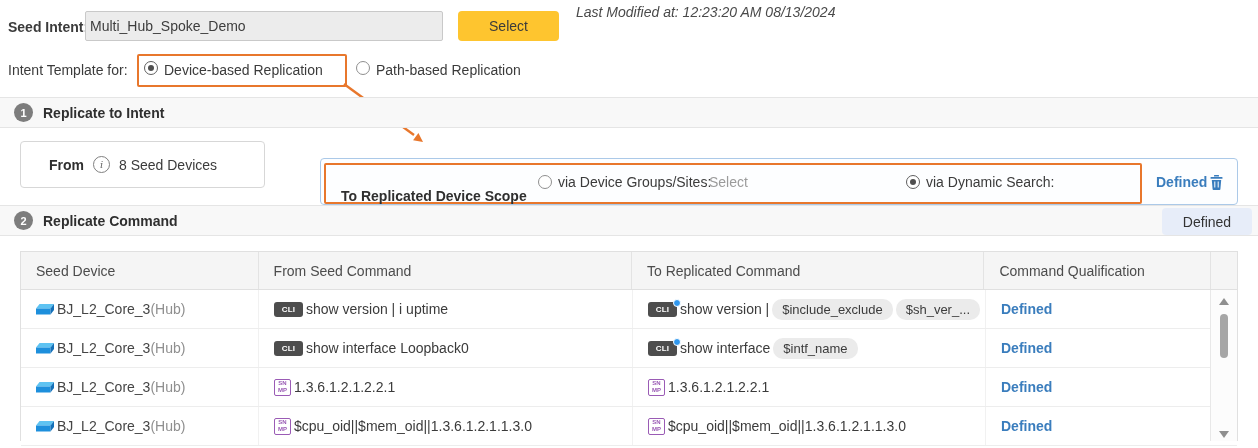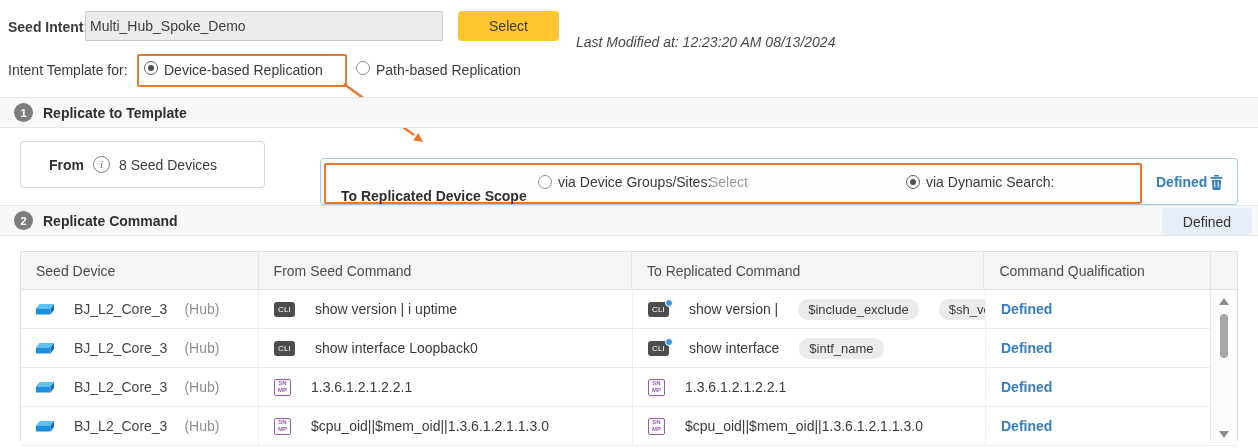--- a/index.html
+++ b/index.html
@@ -30,28 +30,28 @@
   .from-panel{display:flex;align-items:center;gap:9px;padding-left:28px;}
   .info-icon{width:15px;height:15px;border:1px solid #808080;border-radius:50%;color:#666;font-size:10px;
              display:inline-flex;align-items:center;justify-content:center;font-style:italic;
              font-family:"DejaVu Serif",serif;flex:0 0 auto;cursor:pointer;}
   .table{position:absolute;left:20px;top:251px;width:1218px;height:190px;border:1px solid #e0e0e0;border-bottom:none;
          box-sizing:border-box;background:#f9a8d4;}
   .thead{display:flex;background:#f5f5f5;border-bottom:1px solid #e0e0e0;height:38px;box-sizing:border-box;}
   .th{display:flex;align-items:center;padding-left:15px;color:#4c4c4c;box-sizing:border-box;border-right:1px solid #e3e3e3;}
   .th.spacer{border-right:none;}
   .trow{display:flex;height:38px;border-bottom:1px solid #ededed;background:#fff;}
-  .td{display:flex;align-items:center;gap:20px;padding-left:15px;box-sizing:border-box;border-right:1px solid #f1f1f1;overflow:hidden;}
+  .td{display:flex;align-items:center;gap:3px;padding-left:15px;box-sizing:border-box;border-right:1px solid #f1f1f1;overflow:hidden;}
   .td.last{border-right:none;}
   .device-name{color:#454545;}
   .device-suffix{color:#8f8f8f;}
   .cmd{color:#3b3b3b;white-space:nowrap;}
   .pill{background:#ebebeb;border-radius:10px;padding:3px 10px;font-size:13px;color:#3b3b3b;white-space:nowrap;flex:0 0 auto;}
   .badge-wrap{position:relative;display:inline-flex;flex:0 0 auto;}
-  .cli-badge{width:21px;height:15px;background:#4d4d4d;border-radius:3px;color:#fff;font-size:8px;font-weight:normal;
+  .cli-badge{width:29px;height:15px;background:#4d4d4d;border-radius:3px;color:#fff;font-size:8px;font-weight:bold;
              display:inline-flex;align-items:center;justify-content:center;letter-spacing:.2px;}
   .note-dot{position:absolute;top:-3px;right:-4px;width:8px;height:8px;background:#2f97ee;border-radius:50%;
             border:1px solid #fff;box-sizing:border-box;}
   .snmp-badge{width:17px;height:17px;border:1px solid #9a5bb5;border-radius:2px;color:#9a5bb5;font-size:6px;font-weight:bold;
               display:inline-flex;flex-direction:column;align-items:center;justify-content:center;line-height:1.15;
               background:#fff;box-sizing:border-box;flex:0 0 auto;}
   .scroll-strip{position:absolute;right:0;top:38px;bottom:0;width:26px;background:#fcfcfc;border-left:1px solid #e8e8e8;}
   .tri-up{position:absolute;left:8px;top:8px;width:0;height:0;border-left:5px solid transparent;border-right:5px solid transparent;
           border-bottom:7px solid #8f8f8f;cursor:pointer;}
   .tri-down{position:absolute;left:8px;bottom:3px;width:0;height:0;border-left:5px solid transparent;border-right:5px solid transparent;
@@ -61,40 +61,40 @@
 </style>
 </head>
 <body>
 
 <div class="page">
 
   
   <span class="abs lbl b" style="left:8px;top:19px">Seed Intent:</span>
   <input class="abs seed-input" style="left: 85px; top: 11px; width: 358px; height: 30px;" readonly="" value="Multi_Hub_Spoke_Demo">
   <button class="abs select-btn" style="left:458px;top:11px;width:101px;height:30px">Select</button>
-  <span class="abs modified" style="left:576px;top:34px">Last Modified at: 12:23:20 AM 08/13/2024</span>
+  <span class="abs modified" style="left:576px;top:4px">Last Modified at: 12:23:20 AM 08/13/2024</span>
 
   
   <span class="abs lbl" style="left:8px;top:62px">Intent Template for:</span>
   <div class="abs orange-box" style="left:137px;top:54px;width:206px;height:29px"></div>
   <span class="abs radio on" style="left:144px;top:61px"></span>
   <span class="abs lbl" style="left:164px;top:62px">Device-based Replication</span>
   <span class="abs radio" style="left:356px;top:61px"></span>
   <span class="abs lbl" style="left:376px;top:62px">Path-based Replication</span>
 
   
   <svg class="abs" style="left:338px;top:82px" width="100" height="68">
     <line x1="6" y1="2" x2="76" y2="53" stroke="#e8772c" stroke-width="2.4"></line>
     <polygon points="85,60 75.1,58.3 80.4,51.1" fill="#e8772c"></polygon>
   </svg>
 
   
   <div class="abs secbar" style="top:97px">
     <span class="numcircle">1</span>
-    <span class="sectitle">Replicate to Template</span>
+    <span class="sectitle">Replicate to Intent</span>
   </div>
 
   
   <div class="abs panel from-panel" style="left:20px;top:141px;width:245px;height:47px">
     <span class="b">From</span>
     <span class="info-icon">i</span>
     <span class="lbl">8 Seed Devices</span>
   </div>
 
   

